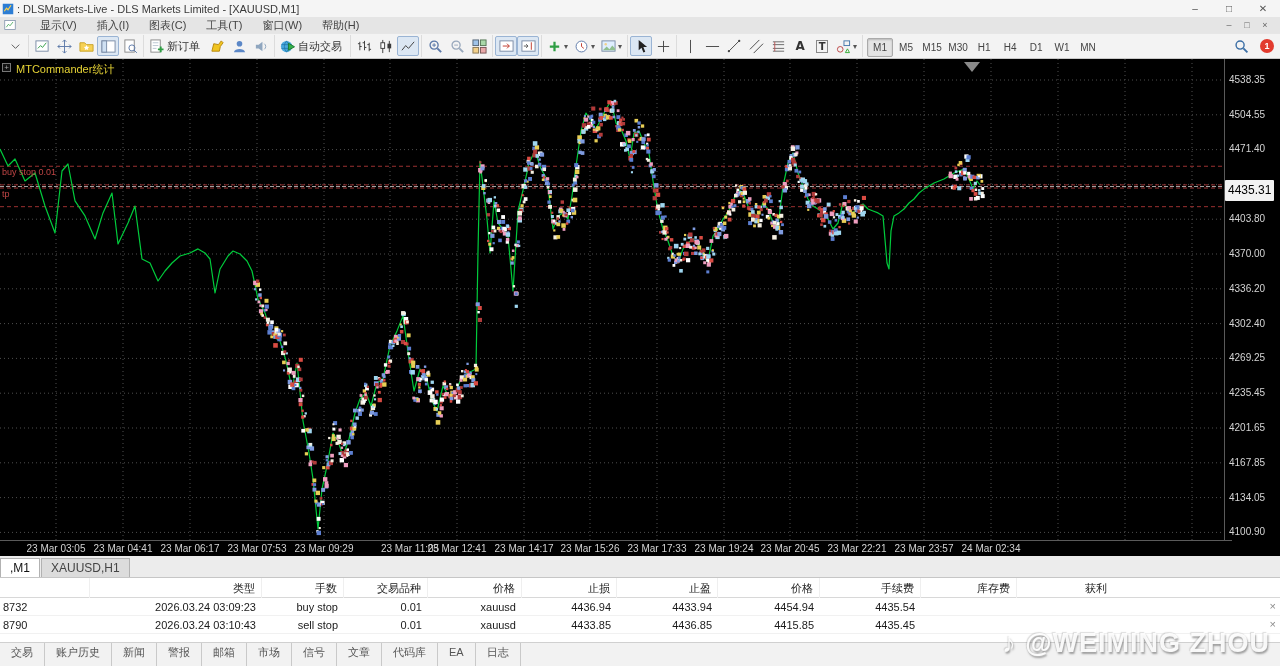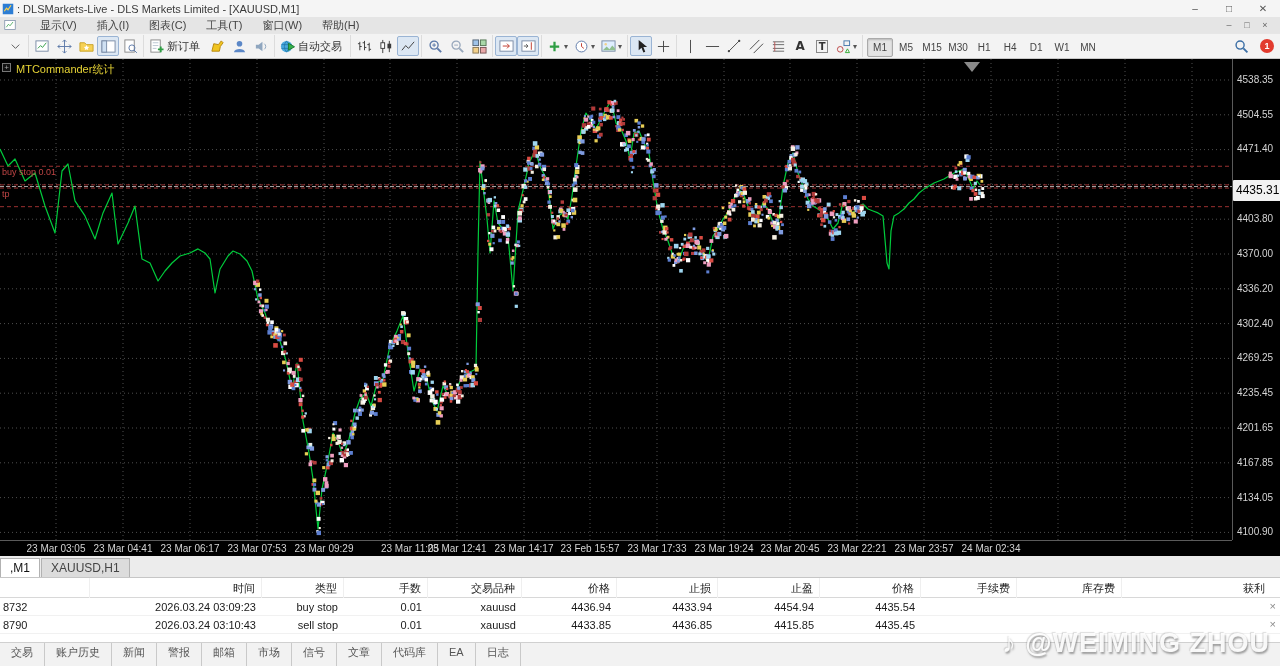--- a/index.html
+++ b/index.html
@@ -30,21 +30,21 @@
   .tficon { font-size:12px; font-weight:bold; color:#333; font-family:"DejaVu Sans", sans-serif; }
   .tfgroup { display:flex; align-items:flex-end; height:22px; padding:0 4px; }
   .tf-btn { min-width:26px; height:19px; font-size:10px; color:#444; display:flex; align-items:center; justify-content:center; border:1px solid transparent; border-radius:2px; }
   .tf-btn.active { background:#e4e4e4; border-color:#aaa; box-shadow:inset 0 1px 2px rgba(0,0,0,.2); }
   .toolbar-right { margin-left:auto; display:flex; align-items:center; padding-right:4px; }
   .badge { width:14px; height:14px; border-radius:50%; background:#e23b2e; color:#fff; font-size:9px; font-weight:bold; display:flex; align-items:center; justify-content:center; margin-left:8px; }
 
   
   .chartwrap { position:relative; height:497px; background:#000; }
   #plot { position:absolute; left:0; top:0; }
-  .paxis { position:absolute; right:0; top:0; width:48px; height:481px; border-left:1px solid #5a5a5a; background:#000; }
+  .paxis { position:absolute; right:8px; top:0; width:48px; height:481px; border-left:1px solid #5a5a5a; background:#000; }
   .pl { position:absolute; left:4px; font-size:10px; color:#d4d4d4; white-space:nowrap; }
   .pricebox { position:absolute; left:0; background:#f2f2f2; color:#000; font-size:12px; padding:4px 3px; line-height:13px; border-radius:1px; }
   .taxis { position:absolute; left:0; top:481px; width:1232px; height:16px; background:#000; border-top:1px solid #5a5a5a; }
   .tl { position:absolute; top:2px; transform:translateX(-50%); font-size:10px; color:#d4d4d4; white-space:nowrap; }
   .mtc { position:absolute; left:16px; top:3px; color:#e6d335; font-size:11px; }
   .mtc-box { position:absolute; left:2px; top:4px; width:9px; height:9px; border:1px solid #777; color:#aaa; font-size:8px; line-height:7px; text-align:center; background:#111; }
   .redtag { position:absolute; color:#c04545; font-size:9px; }
   .shiftmark { position:absolute; width:0; height:0; border-left:8px solid transparent; border-right:8px solid transparent; border-top:10px solid #8a8a8a; top:3px; }
 
   
@@ -1549,39 +1549,38 @@
     </div>
   <div class="taxis" id="taxis">
       <span class="tl" style="left: 56px;">23 Mar 03:05</span>
       <span class="tl" style="left: 123px;">23 Mar 04:41</span>
       <span class="tl" style="left: 190px;">23 Mar 06:17</span>
       <span class="tl" style="left: 257px;">23 Mar 07:53</span>
       <span class="tl" style="left: 324px;">23 Mar 09:29</span>
       <span class="tl" style="left: 410px;">23 Mar 11:05</span>
       <span class="tl" style="left: 457px;">23 Mar 12:41</span>
       <span class="tl" style="left: 524px;">23 Mar 14:17</span>
-      <span class="tl" style="left: 590px;">23 Feb 15:57</span>
+      <span class="tl" style="left: 590px;">23 Mar 15:26</span>
       <span class="tl" style="left: 657px;">23 Mar 17:33</span>
       <span class="tl" style="left: 724px;">23 Mar 19:24</span>
       <span class="tl" style="left: 790px;">23 Mar 20:45</span>
       <span class="tl" style="left: 857px;">23 Mar 22:21</span>
       <span class="tl" style="left: 924px;">23 Mar 23:57</span>
       <span class="tl" style="left: 991px;">24 Mar 02:34</span>
     </div>
 </div>
 
 <div class="charttabs" id="charttabs">
     <span class="ctab active">,M1</span>
     <span class="ctab">XAUUSD,H1</span>
   </div>
 
 <div class="terminal">
   <div class="trow thead" id="thead">
       <div></div>
-      <div>时间</div>
       <div>类型</div>
       <div>手数</div>
       <div>交易品种</div>
       <div>价格</div>
       <div>止损</div>
       <div>止盈</div>
       <div>价格</div>
       <div>手续费</div>
       <div>库存费</div>
       <div>获利</div>

